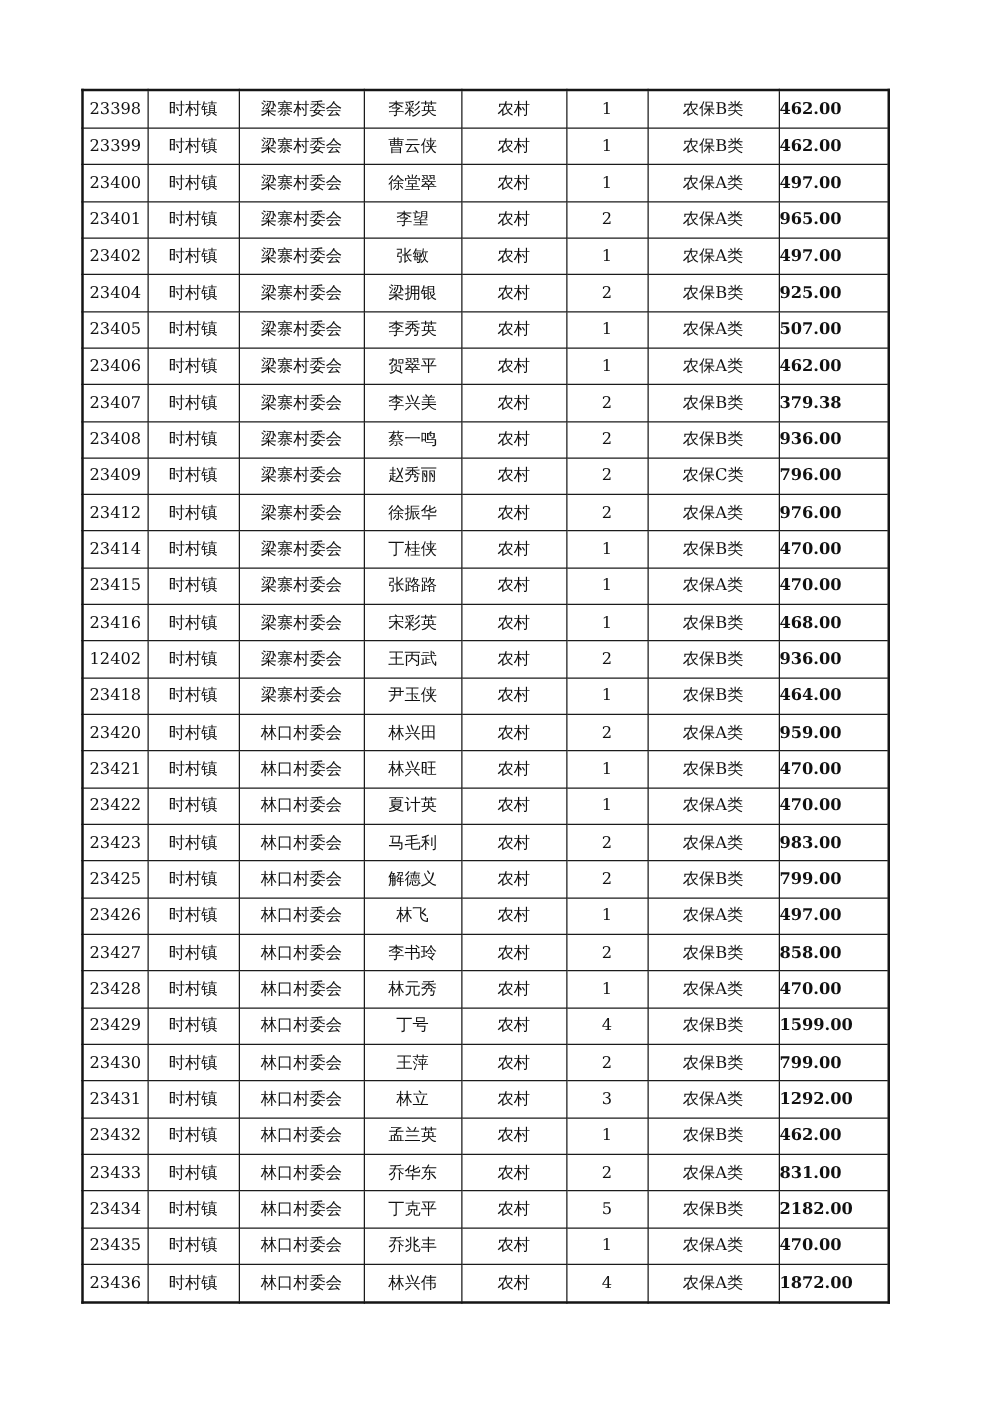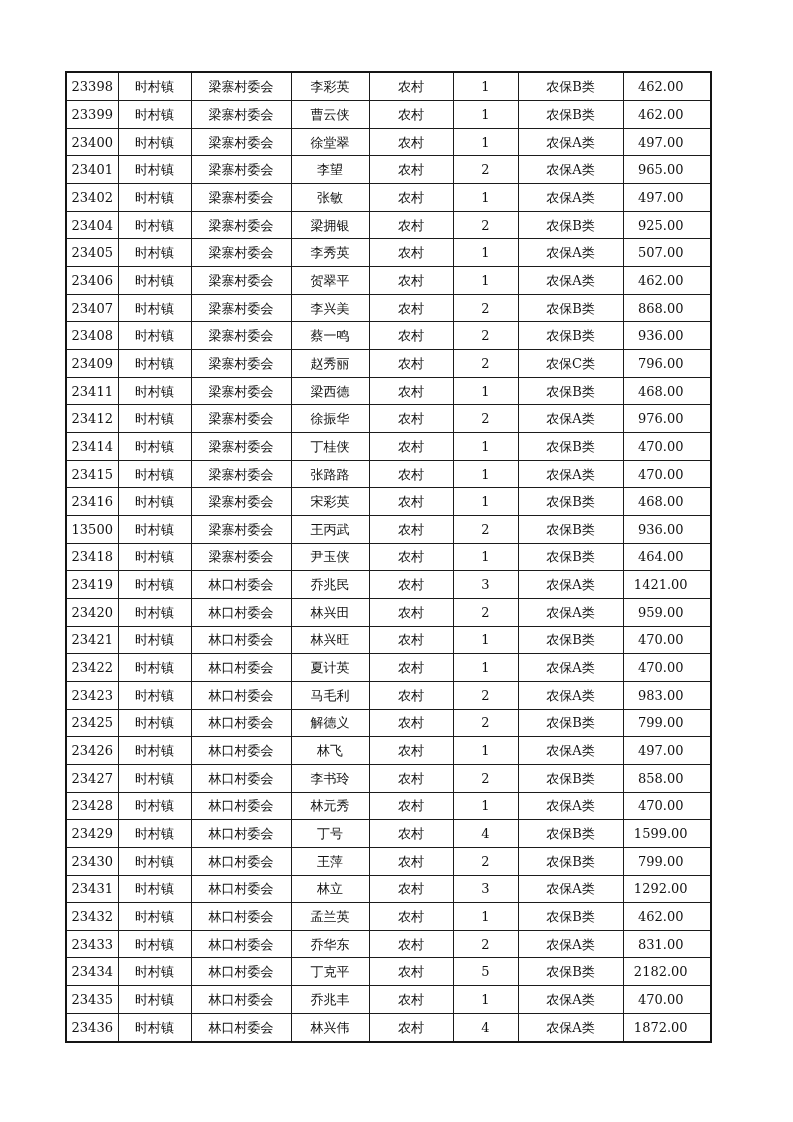--- a/index.html
+++ b/index.html
@@ -34,22 +34,23 @@
     text-align: center;
     vertical-align: middle;
     font-size: 13px;
     color: #111111;
     padding: 0;
     white-space: nowrap;
     overflow: hidden;
     line-height: 1;
   }
   table.data-table td.amount {
-    text-align: center;
+    text-align: left;
     padding-right: 12px;
+    font-weight: bold;
   }
 </style>
 </head>
 <body>
 
 <div class="page">
   <table class="data-table">
     <colgroup>
       <col style="width:52px">
       <col style="width:73px">
@@ -142,21 +143,21 @@
           <td class="amount">462.00</td>
         </tr>
         <tr>
           <td>23407</td>
           <td>时村镇</td>
           <td>梁寨村委会</td>
           <td>李兴美</td>
           <td>农村</td>
           <td>2</td>
           <td>农保B类</td>
-          <td class="amount">868.00</td>
+          <td class="amount">379.38</td>
         </tr>
         <tr>
           <td>23408</td>
           <td>时村镇</td>
           <td>梁寨村委会</td>
           <td>蔡一鸣</td>
           <td>农村</td>
           <td>2</td>
           <td>农保B类</td>
           <td class="amount">936.00</td>
@@ -165,98 +166,78 @@
           <td>23409</td>
           <td>时村镇</td>
           <td>梁寨村委会</td>
           <td>赵秀丽</td>
           <td>农村</td>
           <td>2</td>
           <td>农保C类</td>
           <td class="amount">796.00</td>
         </tr>
         <tr>
-          <td>23411</td>
-          <td>时村镇</td>
-          <td>梁寨村委会</td>
-          <td>梁西德</td>
+          <td>23412</td>
+          <td>时村镇</td>
+          <td>梁寨村委会</td>
+          <td>徐振华</td>
+          <td>农村</td>
+          <td>2</td>
+          <td>农保A类</td>
+          <td class="amount">976.00</td>
+        </tr>
+        <tr>
+          <td>23414</td>
+          <td>时村镇</td>
+          <td>梁寨村委会</td>
+          <td>丁桂侠</td>
+          <td>农村</td>
+          <td>1</td>
+          <td>农保B类</td>
+          <td class="amount">470.00</td>
+        </tr>
+        <tr>
+          <td>23415</td>
+          <td>时村镇</td>
+          <td>梁寨村委会</td>
+          <td>张路路</td>
+          <td>农村</td>
+          <td>1</td>
+          <td>农保A类</td>
+          <td class="amount">470.00</td>
+        </tr>
+        <tr>
+          <td>23416</td>
+          <td>时村镇</td>
+          <td>梁寨村委会</td>
+          <td>宋彩英</td>
           <td>农村</td>
           <td>1</td>
           <td>农保B类</td>
           <td class="amount">468.00</td>
         </tr>
         <tr>
-          <td>23412</td>
-          <td>时村镇</td>
-          <td>梁寨村委会</td>
-          <td>徐振华</td>
-          <td>农村</td>
-          <td>2</td>
-          <td>农保A类</td>
-          <td class="amount">976.00</td>
-        </tr>
-        <tr>
-          <td>23414</td>
-          <td>时村镇</td>
-          <td>梁寨村委会</td>
-          <td>丁桂侠</td>
-          <td>农村</td>
-          <td>1</td>
-          <td>农保B类</td>
-          <td class="amount">470.00</td>
-        </tr>
-        <tr>
-          <td>23415</td>
-          <td>时村镇</td>
-          <td>梁寨村委会</td>
-          <td>张路路</td>
-          <td>农村</td>
-          <td>1</td>
-          <td>农保A类</td>
-          <td class="amount">470.00</td>
-        </tr>
-        <tr>
-          <td>23416</td>
-          <td>时村镇</td>
-          <td>梁寨村委会</td>
-          <td>宋彩英</td>
-          <td>农村</td>
-          <td>1</td>
-          <td>农保B类</td>
-          <td class="amount">468.00</td>
-        </tr>
-        <tr>
-          <td>13500</td>
+          <td>12402</td>
           <td>时村镇</td>
           <td>梁寨村委会</td>
           <td>王丙武</td>
           <td>农村</td>
           <td>2</td>
           <td>农保B类</td>
           <td class="amount">936.00</td>
         </tr>
         <tr>
           <td>23418</td>
           <td>时村镇</td>
           <td>梁寨村委会</td>
           <td>尹玉侠</td>
           <td>农村</td>
           <td>1</td>
           <td>农保B类</td>
           <td class="amount">464.00</td>
-        </tr>
-        <tr>
-          <td>23419</td>
-          <td>时村镇</td>
-          <td>林口村委会</td>
-          <td>乔兆民</td>
-          <td>农村</td>
-          <td>3</td>
-          <td>农保A类</td>
-          <td class="amount">1421.00</td>
         </tr>
         <tr>
           <td>23420</td>
           <td>时村镇</td>
           <td>林口村委会</td>
           <td>林兴田</td>
           <td>农村</td>
           <td>2</td>
           <td>农保A类</td>
           <td class="amount">959.00</td>

